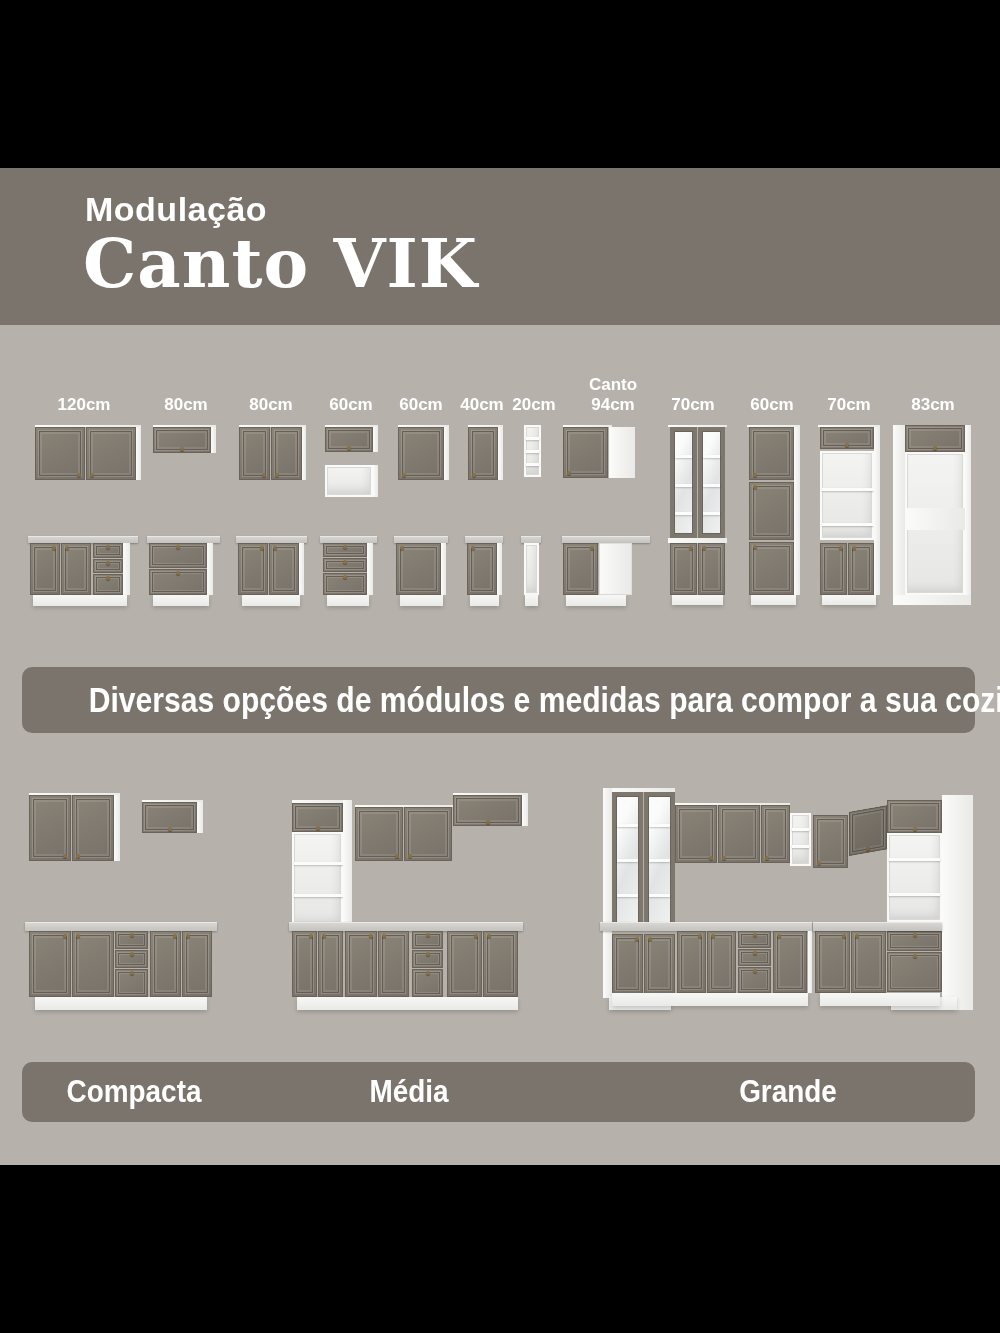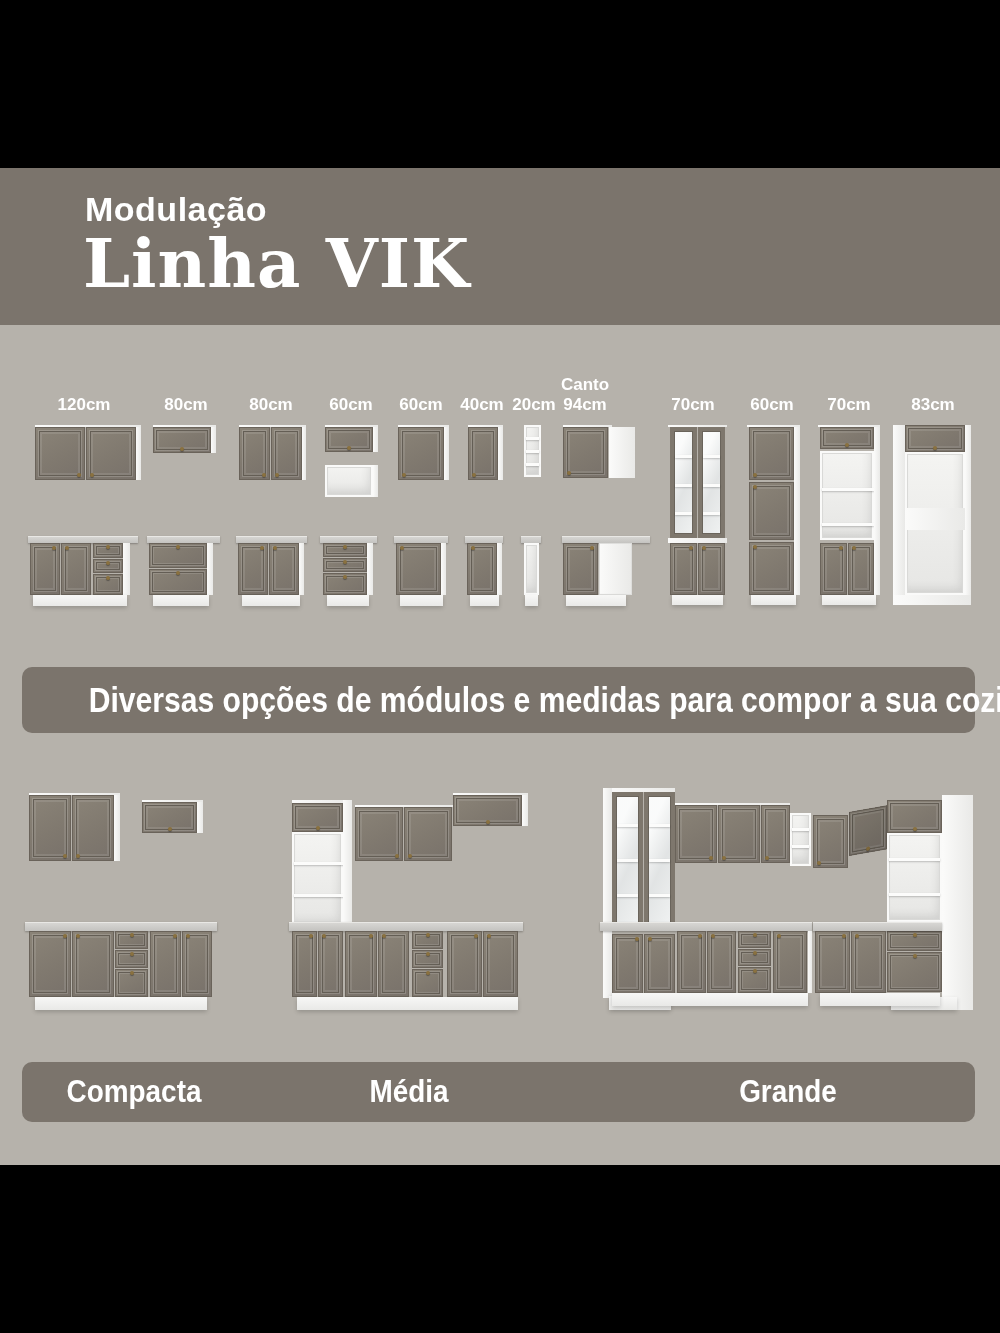--- a/index.html
+++ b/index.html
@@ -56,30 +56,30 @@
 </head>
 <body>
 
 <div class="abs" style="left:0;top:0;width:1000px;height:168px;background:#000;"></div>
 <div class="abs" style="left:0;top:1165px;width:1000px;height:168px;background:#000;"></div>
 
 <div class="canvas"></div>
 
 <div class="band"></div>
 <div class="kicker">Modulação</div>
-<div class="title">Linha VIK</div>
+<div class="title">Canto VIK</div>
 
 <div class="mlabel" style="left:39px">120cm</div>
 <div class="mlabel" style="left:141px">80cm</div>
 <div class="mlabel" style="left:226px">80cm</div>
 <div class="mlabel" style="left:306px">60cm</div>
 <div class="mlabel" style="left:376px">60cm</div>
 <div class="mlabel" style="left:437px">40cm</div>
 <div class="mlabel" style="left:489px">20cm</div>
-<div class="mlabel two" style="left:540px">
+<div class="mlabel two" style="left:568px">
   <span>Canto</span><br>
   <span>94cm</span>
 </div>
 <div class="mlabel" style="left:648px">70cm</div>
 <div class="mlabel" style="left:727px">60cm</div>
 <div class="mlabel" style="left:804px">70cm</div>
 <div class="mlabel" style="left:888px">83cm</div>
 
 <div class="m" style="left:35px;top:425px;width:106px;height:55px">
   <div class="w" style="left:0;top:0;width:106px;height:2px"></div>

